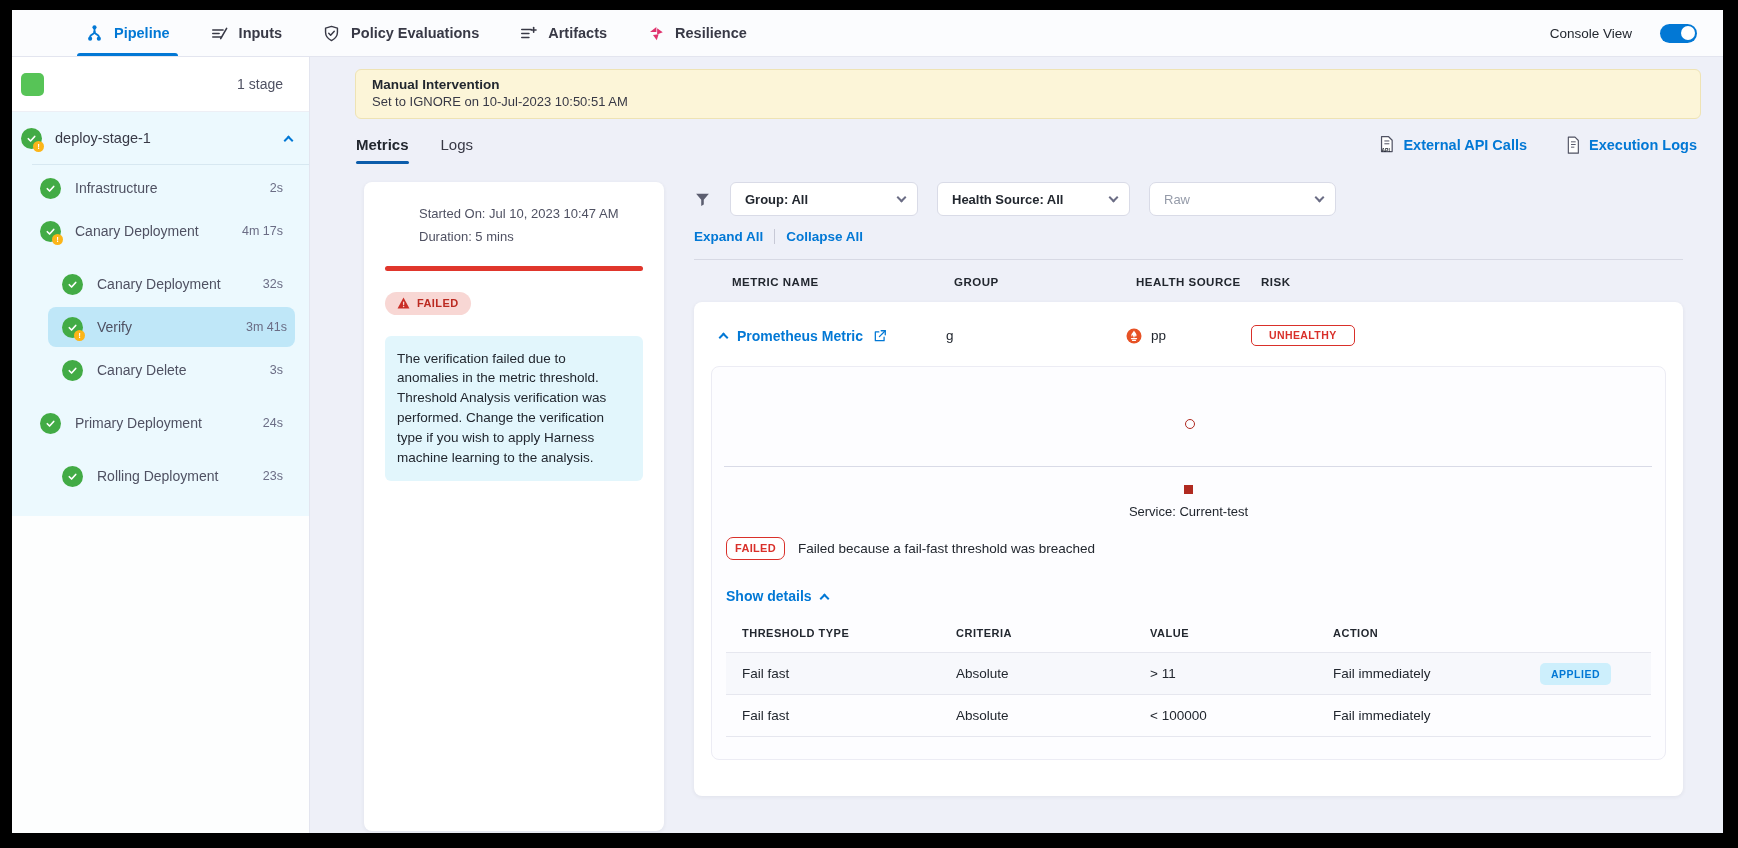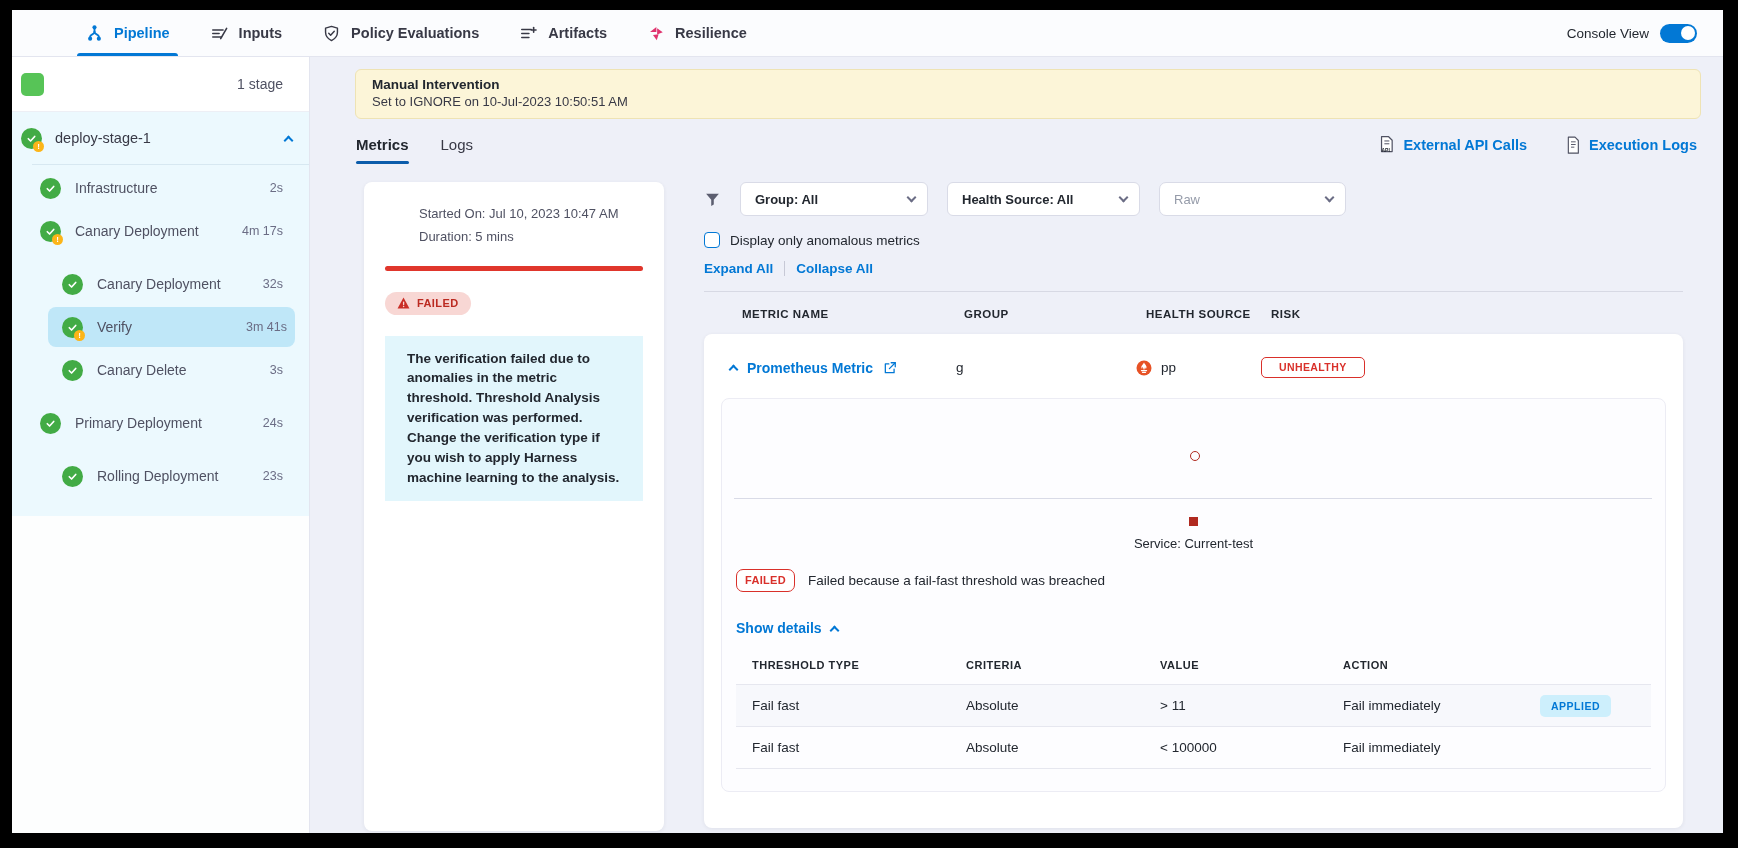--- a/index.html
+++ b/index.html
@@ -5,21 +5,21 @@
   * { margin:0; padding:0; box-sizing:border-box; }
   html,body { width:1738px; height:848px; background:#000; font-family:"Liberation Sans", sans-serif; overflow:hidden; }
   .frame { position:absolute; left:12px; top:10px; width:1711px; height:823px; background:#fff; overflow:hidden; }
 
   
   .topnav { height:47px; display:flex; align-items:center; background:#fbfcfe; border-bottom:1px solid #e3e5ef; padding:0 26px 0 73px; }
   .navtabs { display:flex; gap:40px; height:100%; }
   .nav-tab { display:flex; align-items:center; gap:10px; font-size:14.5px; font-weight:600; color:#383946; position:relative; cursor:pointer;justify-content:flex-end; }
   .nav-tab.active { color:#0278d5; }
   .nav-tab.active::after { content:''; position:absolute; bottom:0; left:-8px; right:-8px; height:3px; background:#0278d5; border-radius:3px 3px 0 0; }
-  .console { margin-left:auto; display:flex; align-items:center; gap:11px; font-size:13.5px; color:#22272f; }
+  .console { margin-left:auto; display:flex; align-items:center; gap:28px; font-size:13.5px; color:#22272f; }
   .toggle { width:37px; height:19px; background:#0278d5; border-radius:10px; position:relative; cursor:pointer; }
   .toggle::after { content:''; position:absolute; right:2.5px; top:2.5px; width:14px; height:14px; background:#fff; border-radius:50%; }
 
   .bodyrow { display:flex; height:776px; }
 
   
   .sidebar { width:298px; background:#fdfefe; border-right:1px solid #e3e5ef; flex:none; display:flex; flex-direction:column; }
   .sb-header { height:55px; flex:none; display:flex; align-items:center; padding:0 26px 0 9px; border-bottom:1px solid #edeff5; background:#fff; }
   .stage-square { width:23px; height:23px; background:#57c457; border-radius:5px; }
   .sb-count { margin-left:auto; font-size:14px; color:#4f5162; }
@@ -54,23 +54,23 @@
   .vtab.active::after { content:''; position:absolute; left:0; right:0; bottom:0; height:3px; background:#0b5cab; border-radius:2px; }
   .vtab.plain { font-weight:400; color:#383946; margin-left:32px; }
   .toplinks { margin-left:auto; display:flex; gap:38px; padding-bottom:10px; }
   .biglink { display:flex; align-items:center; gap:8px; font-size:14.5px; font-weight:700; color:#0278d5; cursor:pointer; }
 
   .content { display:flex; align-items:flex-start; margin-top:18px; }
   .leftcard { width:300px; flex:none; margin-left:54px; background:#fff; border-radius:8px; box-shadow:0 1px 4px rgba(40,41,61,.07); padding:21px 21px; height:649px; }
   .lc-line { font-size:13px; color:#4f5162; line-height:1.75;margin-left:34px; }
   .redbar { height:5px; background:#e0362c; border-radius:3px; margin:17px 0 21px; }
   .failed-pill { display:inline-flex; align-items:center; gap:7px; background:#f8d7d4; color:#bb2a21; font-size:11px; font-weight:700; letter-spacing:.4px; padding:5px 12px 6px; border-radius:13px; }
-  .infobox { margin-top:21px; background:#e2f6fc; border-radius:0; padding:13px 22px; font-size:13.5px; line-height:1.48; color:#22272f;font-weight:bold; }
-
-  .metcol { flex:1; margin-left:40px; margin-right:40px; }
+  .infobox { margin-top:21px; background:#e2f6fc; border-radius:6px; padding:13px 12px; font-size:13.5px; line-height:1.48; color:#22272f; }
+
+  .metcol { flex:1; margin-left:30px; margin-right:40px; }
   .filters { display:flex; align-items:center; gap:19px; }
   .dd { height:34px; background:#fff; border:1px solid #d9dbe7; border-radius:6px; display:flex; align-items:center; padding:0 12px 0 14px; font-size:13px; font-weight:600; color:#22272f; cursor:pointer; }
   .dd .chev { margin-left:auto; }
   .dd.placeholder { font-weight:400; color:#959ba9;border-radius:7px; }
   .chkrow { display:flex; align-items:center; gap:10px; margin-top:16px; }
   .chk { width:16px; height:16px; border:1.5px solid #0278d5; border-radius:4px; background:#fff; cursor:pointer; }
   .chklabel { font-size:13.5px; color:#22272f; }
   .expcol { display:flex; align-items:center; gap:11px; margin-top:13px; font-size:13.5px; font-weight:600; color:#0278d5; }
   .vsep { width:1px; height:15px; background:#c7c9d6; }
   .met-divider { height:1px; background:#d7d9e4; margin-top:15px; }
@@ -332,24 +332,20 @@
             <div class="dd" style="width:193px;">
               <span>Health Source: All</span>
               <span class="chev down"></span>
             </div>
             <div class="dd placeholder" style="width:187px;">
               <span>Raw</span>
               <span class="chev down"></span>
             </div>
           </div>
 
-          <div class="chkrow">
-            <div class="chk"></div>
-            <span class="chklabel">Display only anomalous metrics</span>
-          </div>
 
           <div class="expcol">
             <span>Expand All</span>
             <span class="vsep"></span>
             <span>Collapse All</span>
           </div>
 
           <div class="met-divider"></div>
 
           <div class="thead">

